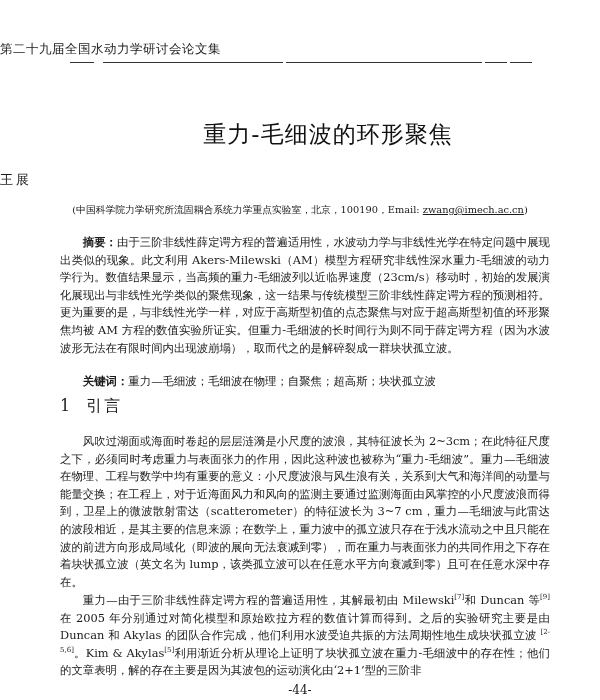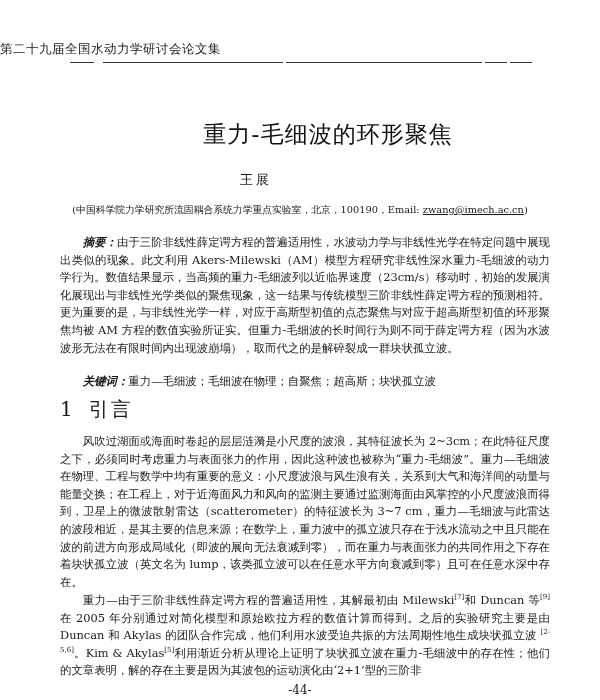--- a/index.html
+++ b/index.html
@@ -5,30 +5,30 @@
   html, body { margin:0; padding:0; background:#ffffff; }
   body { width:600px; height:700px; overflow:hidden; position:relative;
          font-family:"DejaVu Serif","Liberation Serif",serif; color:#1a1a1a; }
   .header { position:absolute; top:41px; left:0; width:600px; 
             font-size:12.5px; letter-spacing:0.5px; color:#222; }
   .rules { position:absolute; top:62px; left:70px; width:462px; height:2px; }
   .rule { position:absolute; top:0; height:1px; background:#333; }
   .title { position:absolute; top:119px; left:0; width:600px; text-align:center;
            font-family:"DejaVu Sans","Liberation Sans",sans-serif; font-weight:normal;
            font-size:23px; letter-spacing:1px; color:#111;padding-left:28px; }
-  .author { position:absolute; top:171px; left:0; width:512px; text-align:center;
+  .author { position:absolute; top:171px; left:0; width:512px; 
             font-size:13px; letter-spacing:3px; }
   .affil { position:absolute; top:204px; left:0; width:600px; text-align:center; font-size:9.8px; }
   .affil .email { text-decoration:underline; }
   .para { position:absolute; left:60px; width:490px; font-size:11.4px; line-height:17.6px;
           text-align:justify; }
-  .para .lead { font-weight:bold; font-family:"DejaVu Sans","Liberation Sans",sans-serif;font-style:italic; }
+  .para .lead { font-weight:bold; font-family:"DejaVu Sans","Liberation Sans",sans-serif; }
   .abstract { top:234px; text-indent:2em; }
   .keywords { top:373px; padding-left:2em; }
-  .section { position:absolute; top:396px; left:60px; font-size:20px; letter-spacing:2px; }
+  .section { position:absolute; top:396px; left:60px; font-size:16px; letter-spacing:2px; }
   .section .num { margin-right:14px; }
   .body1 { top:433px; text-indent:2em; }
   .body2 { top:592px; text-indent:2em; }
   sup { font-size:7px; line-height:0; }
   .pagenum { position:absolute; top:683px; left:0; width:600px; text-align:center; font-size:12px; }
 </style>
 </head>
 <body>
 
 <div class="header">第二十九届全国水动力学研讨会论文集</div>

